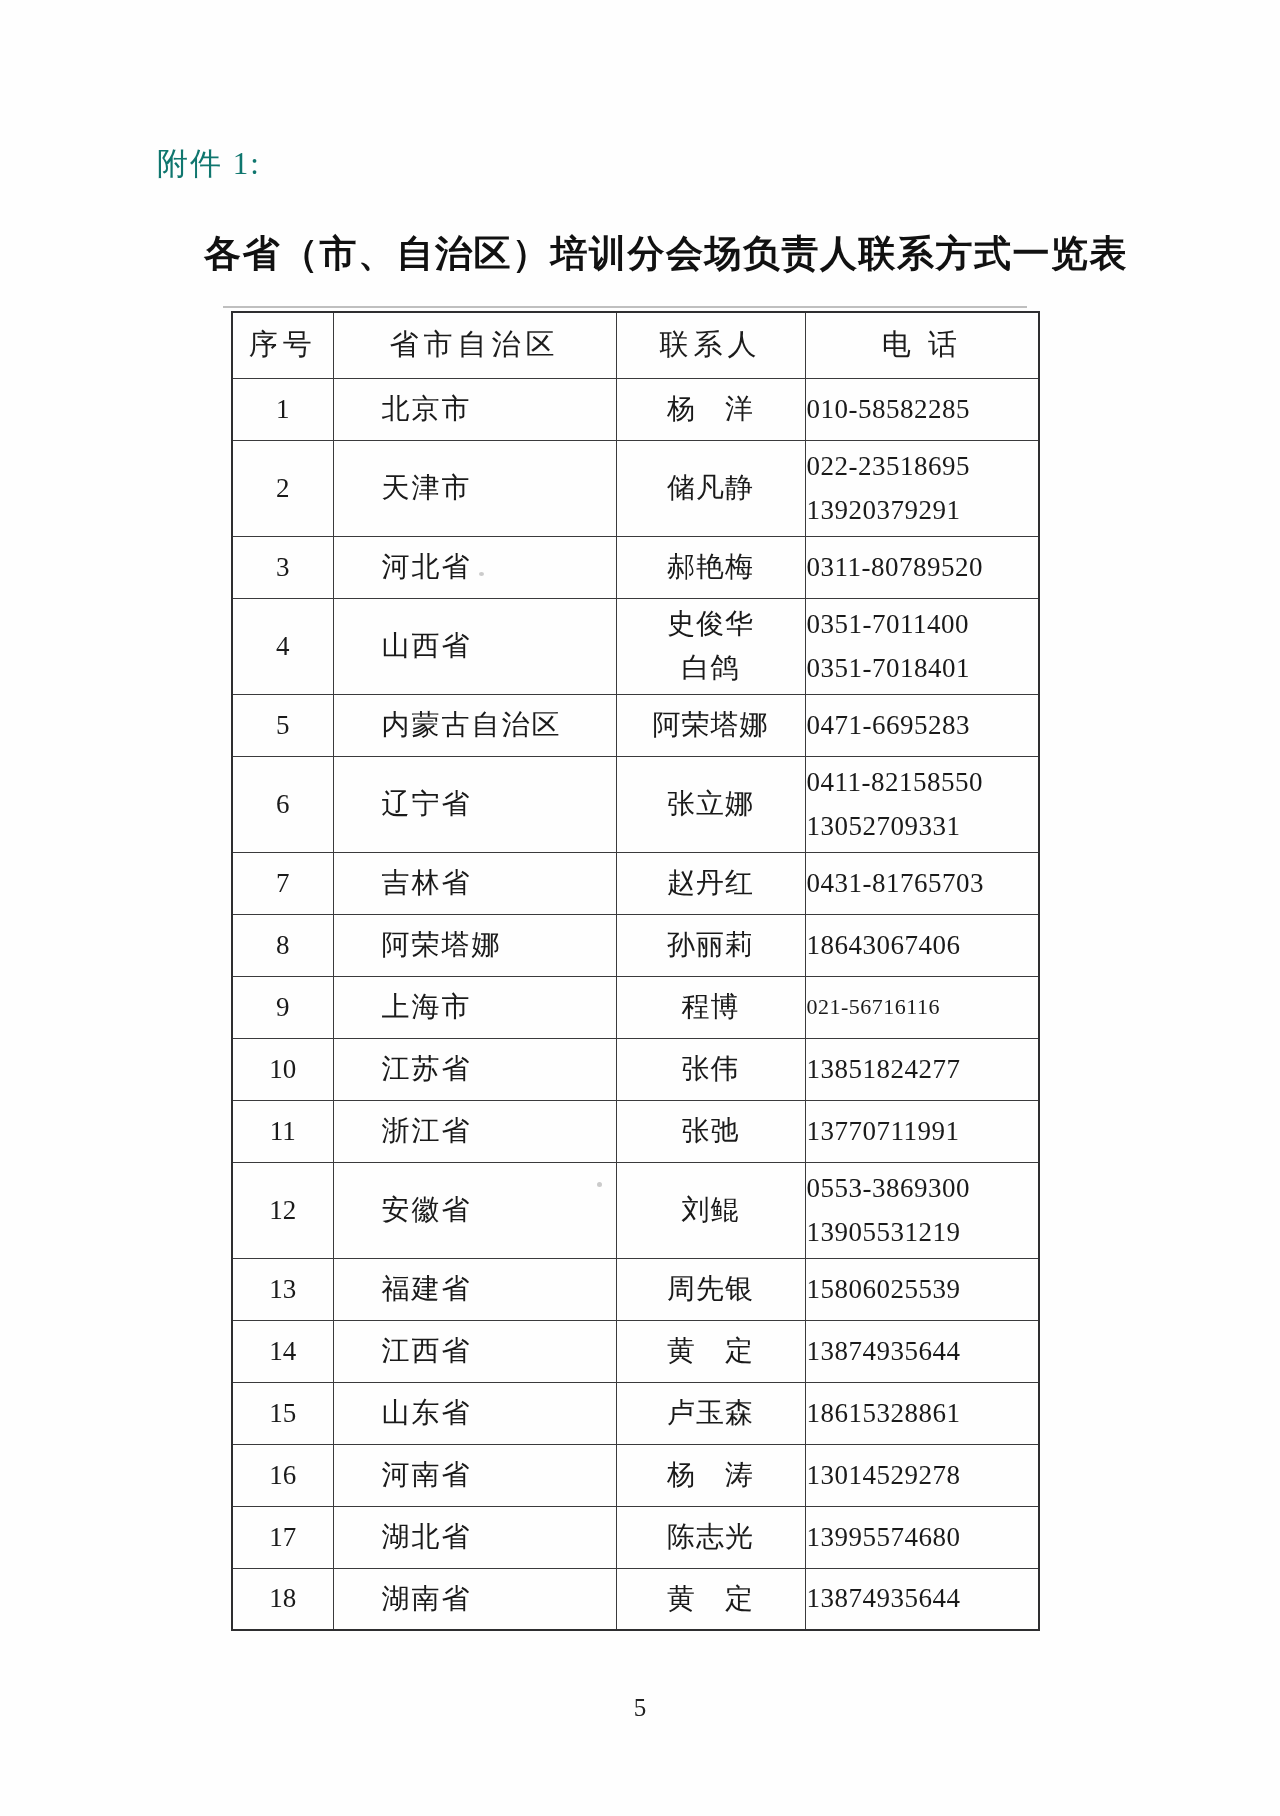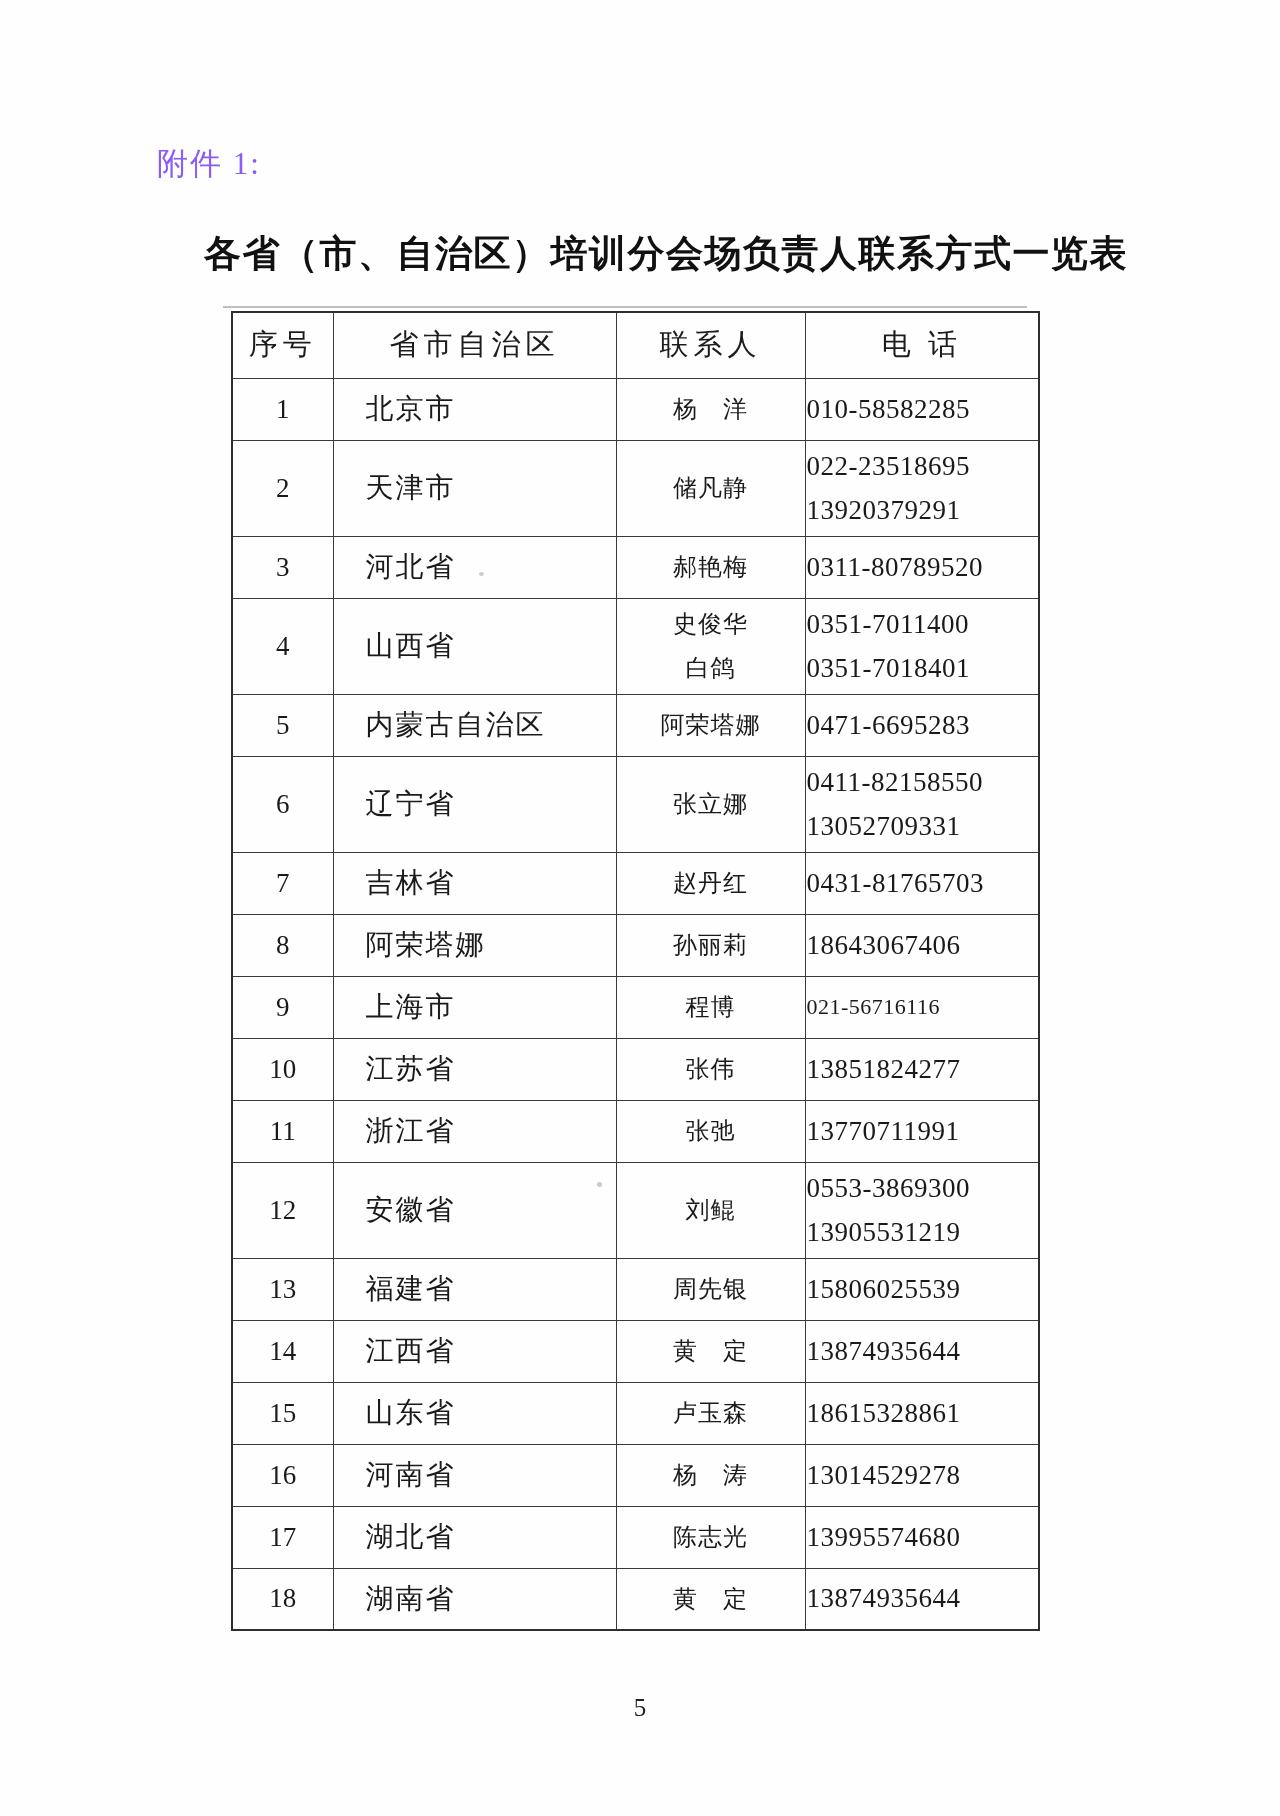--- a/index.html
+++ b/index.html
@@ -19,21 +19,21 @@
     position: absolute;
     inset: 0;
     background: #fefefe;
   }
   .attachment-label {
     position: absolute;
     left: 157px;
     top: 143px;
     font-size: 31px;
     letter-spacing: 2px;
-    color: #8b5cf6;
+    color: #0f766e;
   }
   .doc-title {
     position: absolute;
     left: 188px;
     top: 213px;
     margin: 16px;
     font-family: "Liberation Sans", "DejaVu Sans", sans-serif;
     font-weight: 700;
     font-size: 37px;
     letter-spacing: 1.5px;
@@ -74,27 +74,27 @@
     letter-spacing: 5px;
     color: #1c1c1c;
     text-align: center;
   }
   td.idx {
     text-align: center;
     font-size: 27px;
   }
   td.prov {
     text-align: left;
-    padding-left: 32px;
+    padding-left: 48px;
     font-size: 28px;
     letter-spacing: 2px;
   }
   td.contact {
     text-align: center;
-    font-size: 24px;
+    font-size: 28px;
     letter-spacing: 1px;
   }
   td.phone {
     text-align: left;
     font-size: 27px;
     letter-spacing: 0.5px;
   }
   td.phone.small { font-size: 22px; }
   .double .line { line-height: 44px; }
   .single .line { line-height: normal; }

